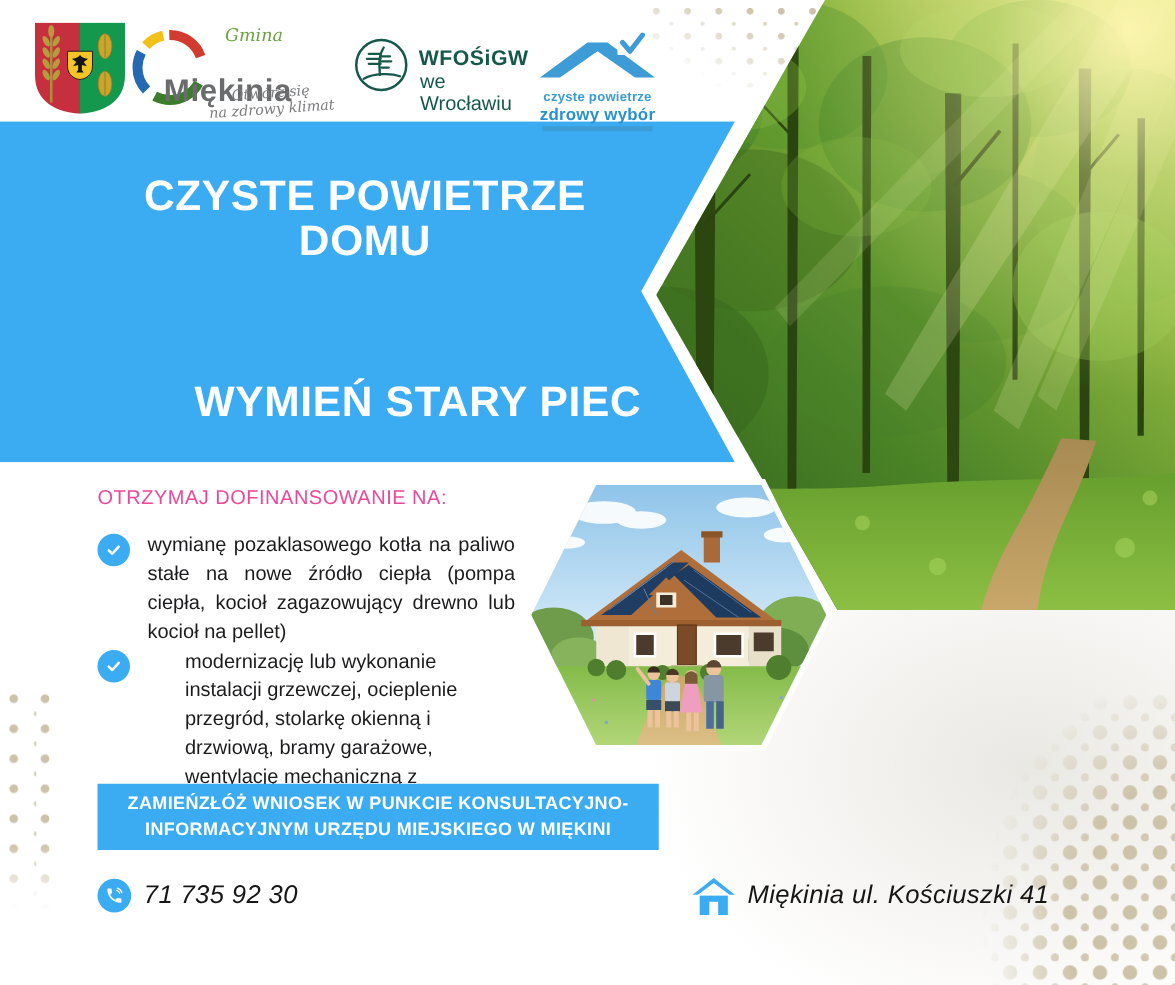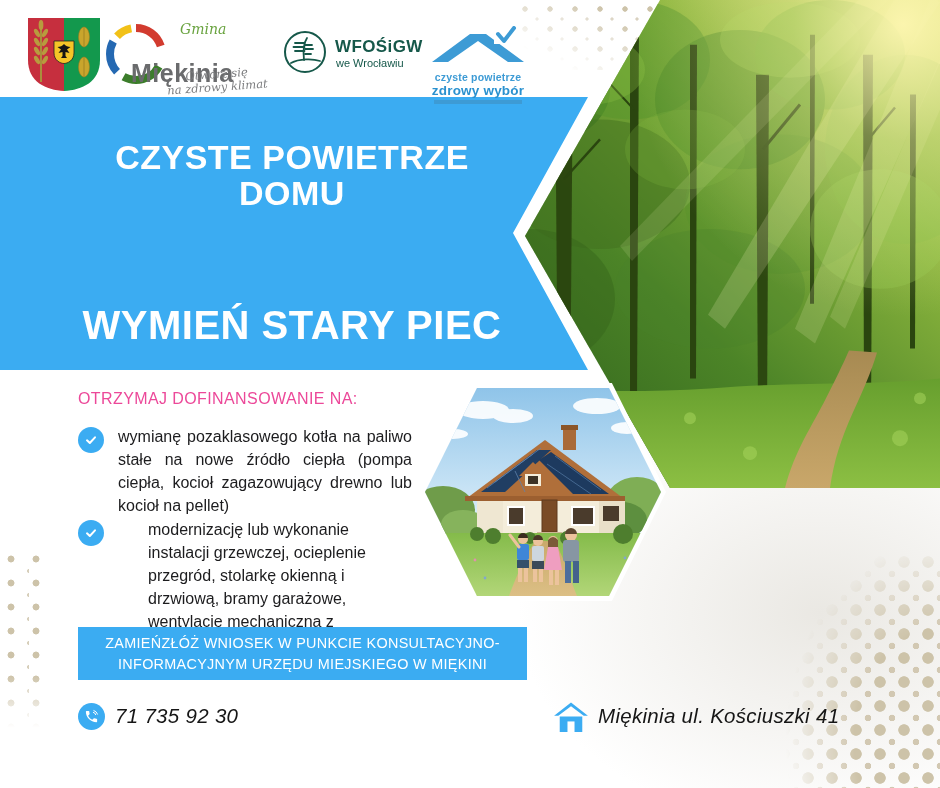--- a/index.html
+++ b/index.html
@@ -31,55 +31,55 @@
   .logo{position:absolute;}
   .logo-herb{left:20px;top:12px;width:88px;height:82px;}
   .logo-miekinia{left:104px;top:18px;width:165px;height:74px;}
   .mk-arcs{position:absolute;left:0;top:4px;}
   .mk-name{position:absolute;left:27px;top:23px;font-size:25px;font-weight:700;color:#6a6b6d;letter-spacing:.5px;margin-top:18px;}
   .mk-gmina{position:absolute;left:76px;top:3px;font-family:"DejaVu Serif",serif;font-style:italic;font-size:14px;color:#69a33f;}
   .mk-tag{position:absolute;left:58px;top:50px;width:110px;text-align:center;font-family:"DejaVu Serif",serif;
     font-style:italic;font-size:11.5px;line-height:1.1;color:#7c7d7f;transform:rotate(-4deg);}
   .logo-wfosigw{left:283px;top:30px;width:132px;height:50px;}
   .wf-text1{position:absolute;left:52px;top:7px;font-size:17px;font-weight:700;color:#16584a;letter-spacing:.4px;}
-  .wf-text2{position:absolute;left:53px;top:27px;font-size:11px;color:#16584a;}
+  .wf-text2{position:absolute;left:53px;top:27px;font-size:16px;color:#16584a;}
   .logo-czyste{left:428px;top:26px;width:100px;height:64px;text-align:center;}
   .cz-line1{font-size:10.5px;font-weight:700;color:#3d9bd5;letter-spacing:.2px;margin-top:1px;}
   .cz-line2{font-size:13.5px;font-weight:800;color:#2a91cf;letter-spacing:.2px;}
   .cz-bar{width:88px;height:4px;background:#3d9bd5;margin:2px auto 0;}
   
   .forest{position:absolute;left:480px;top:0;width:460px;height:488px;
     clip-path:polygon(180px 0,100% 0,100% 100%,190px 100%,45px 236px);}
   .forest svg{display:block;width:100%;height:100%;}
   
   .hero{position:absolute;left:0;top:97px;width:588px;height:273px;background:#3bacf2;
     clip-path:polygon(0 0,100% 0,513px 136px,100% 100%,0 100%);}
   .hero-title{position:absolute;left:55px;top:42px;width:474px;text-align:center;color:#fff;
     font-weight:800;font-size:34px;line-height:36px;letter-spacing:.5px;}
-  .hero-sub{position:absolute;left:55px;top:206px;width:474px;text-align:center;color:#fff;
-    font-weight:800;font-size:40px;letter-spacing:.5px;}
+  .hero-sub{position:absolute;left:39px;top:206px;width:474px;text-align:right;color:#fff;
+    font-weight:800;font-size:34px;letter-spacing:.5px;}
   
   .benefits-heading{position:absolute;left:78px;top:390px;font-size:16px;font-weight:400;color:#ec4899;letter-spacing:.4px;}
   .bullet{position:absolute;left:78px;display:flex;align-items:flex-start;width:334px;}
   .bullet-1{top:425px;}
   .bullet-2{top:518px;gap:30px;}
   .check-badge{flex:0 0 26px;width:26px;height:26px;border-radius:50%;background:#3bacf2;
     display:flex;align-items:center;justify-content:center;margin-top:2px;}
   .bullet-text{margin-left:14px;width:294px;font-size:16px;line-height:23px;color:#1c1c1e;}
   .bullet-1 .bullet-text{text-align:justify;}
   
   .hexa-outer{position:absolute;left:420px;top:383px;width:246px;height:218px;background:#fff;
     clip-path:polygon(22% 0,78% 0,100% 50%,78% 100%,22% 100%,0 50%);}
   .hexa-inner{position:absolute;left:5px;top:5px;width:236px;height:208px;
     clip-path:polygon(22% 0,78% 0,100% 50%,78% 100%,22% 100%,0 50%);}
   .hexa-inner svg{display:block;width:100%;height:100%;}
   
   .cta{position:absolute;left:78px;top:627px;width:449px;height:53px;background:#3bacf2;
     display:flex;align-items:center;justify-content:center;text-align:center;}
-  .cta-text{color:#fff;font-weight:400;font-size:14.4px;line-height:21px;letter-spacing:.3px;}
+  .cta-text{color:#fff;font-weight:700;font-size:14.4px;line-height:21px;letter-spacing:.3px;}
   
   .contact{position:absolute;top:698px;height:36px;display:flex;align-items:center;}
   .contact-phone{left:78px;}
   .contact-web{left:256px;}
   .contact-addr{left:554px;}
   .icon-circle{width:27px;height:27px;border-radius:50%;background:#3bacf2;
     display:flex;align-items:center;justify-content:center;flex:0 0 27px;}
   .contact-text{margin-left:10px;font-style:italic;font-size:20.5px;color:#161616;letter-spacing:.3px;white-space:pre;}
   .contact-web .contact-text{border-bottom:1.6px solid #2c2c2c;padding-bottom:1px;}
   .home-glyph{width:34px;height:31px;flex:0 0 34px;}

